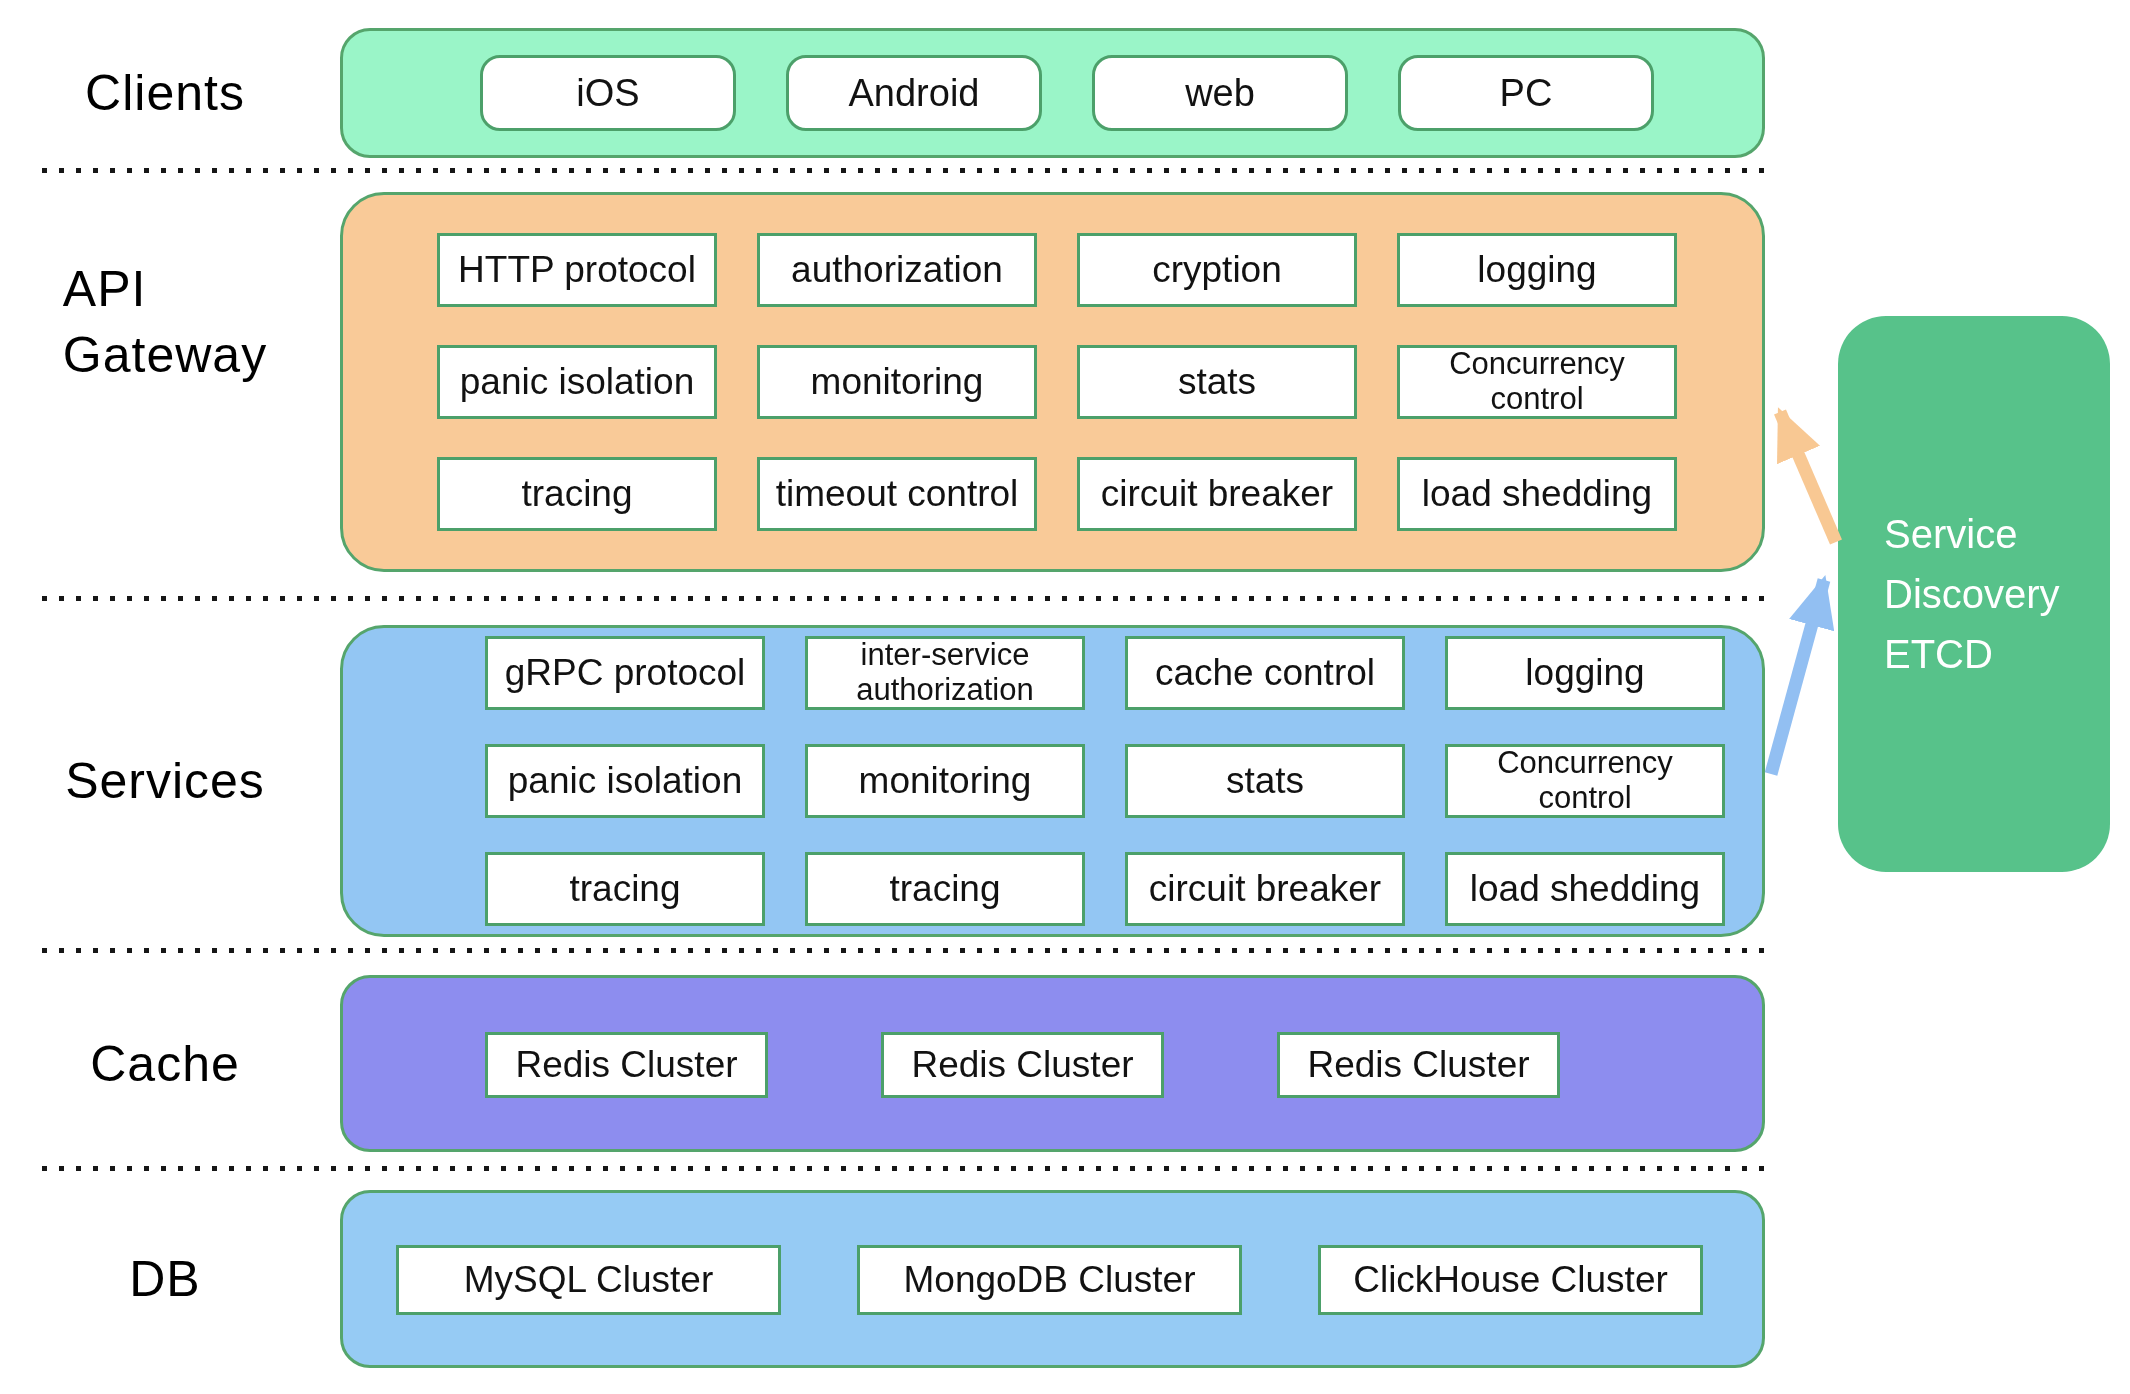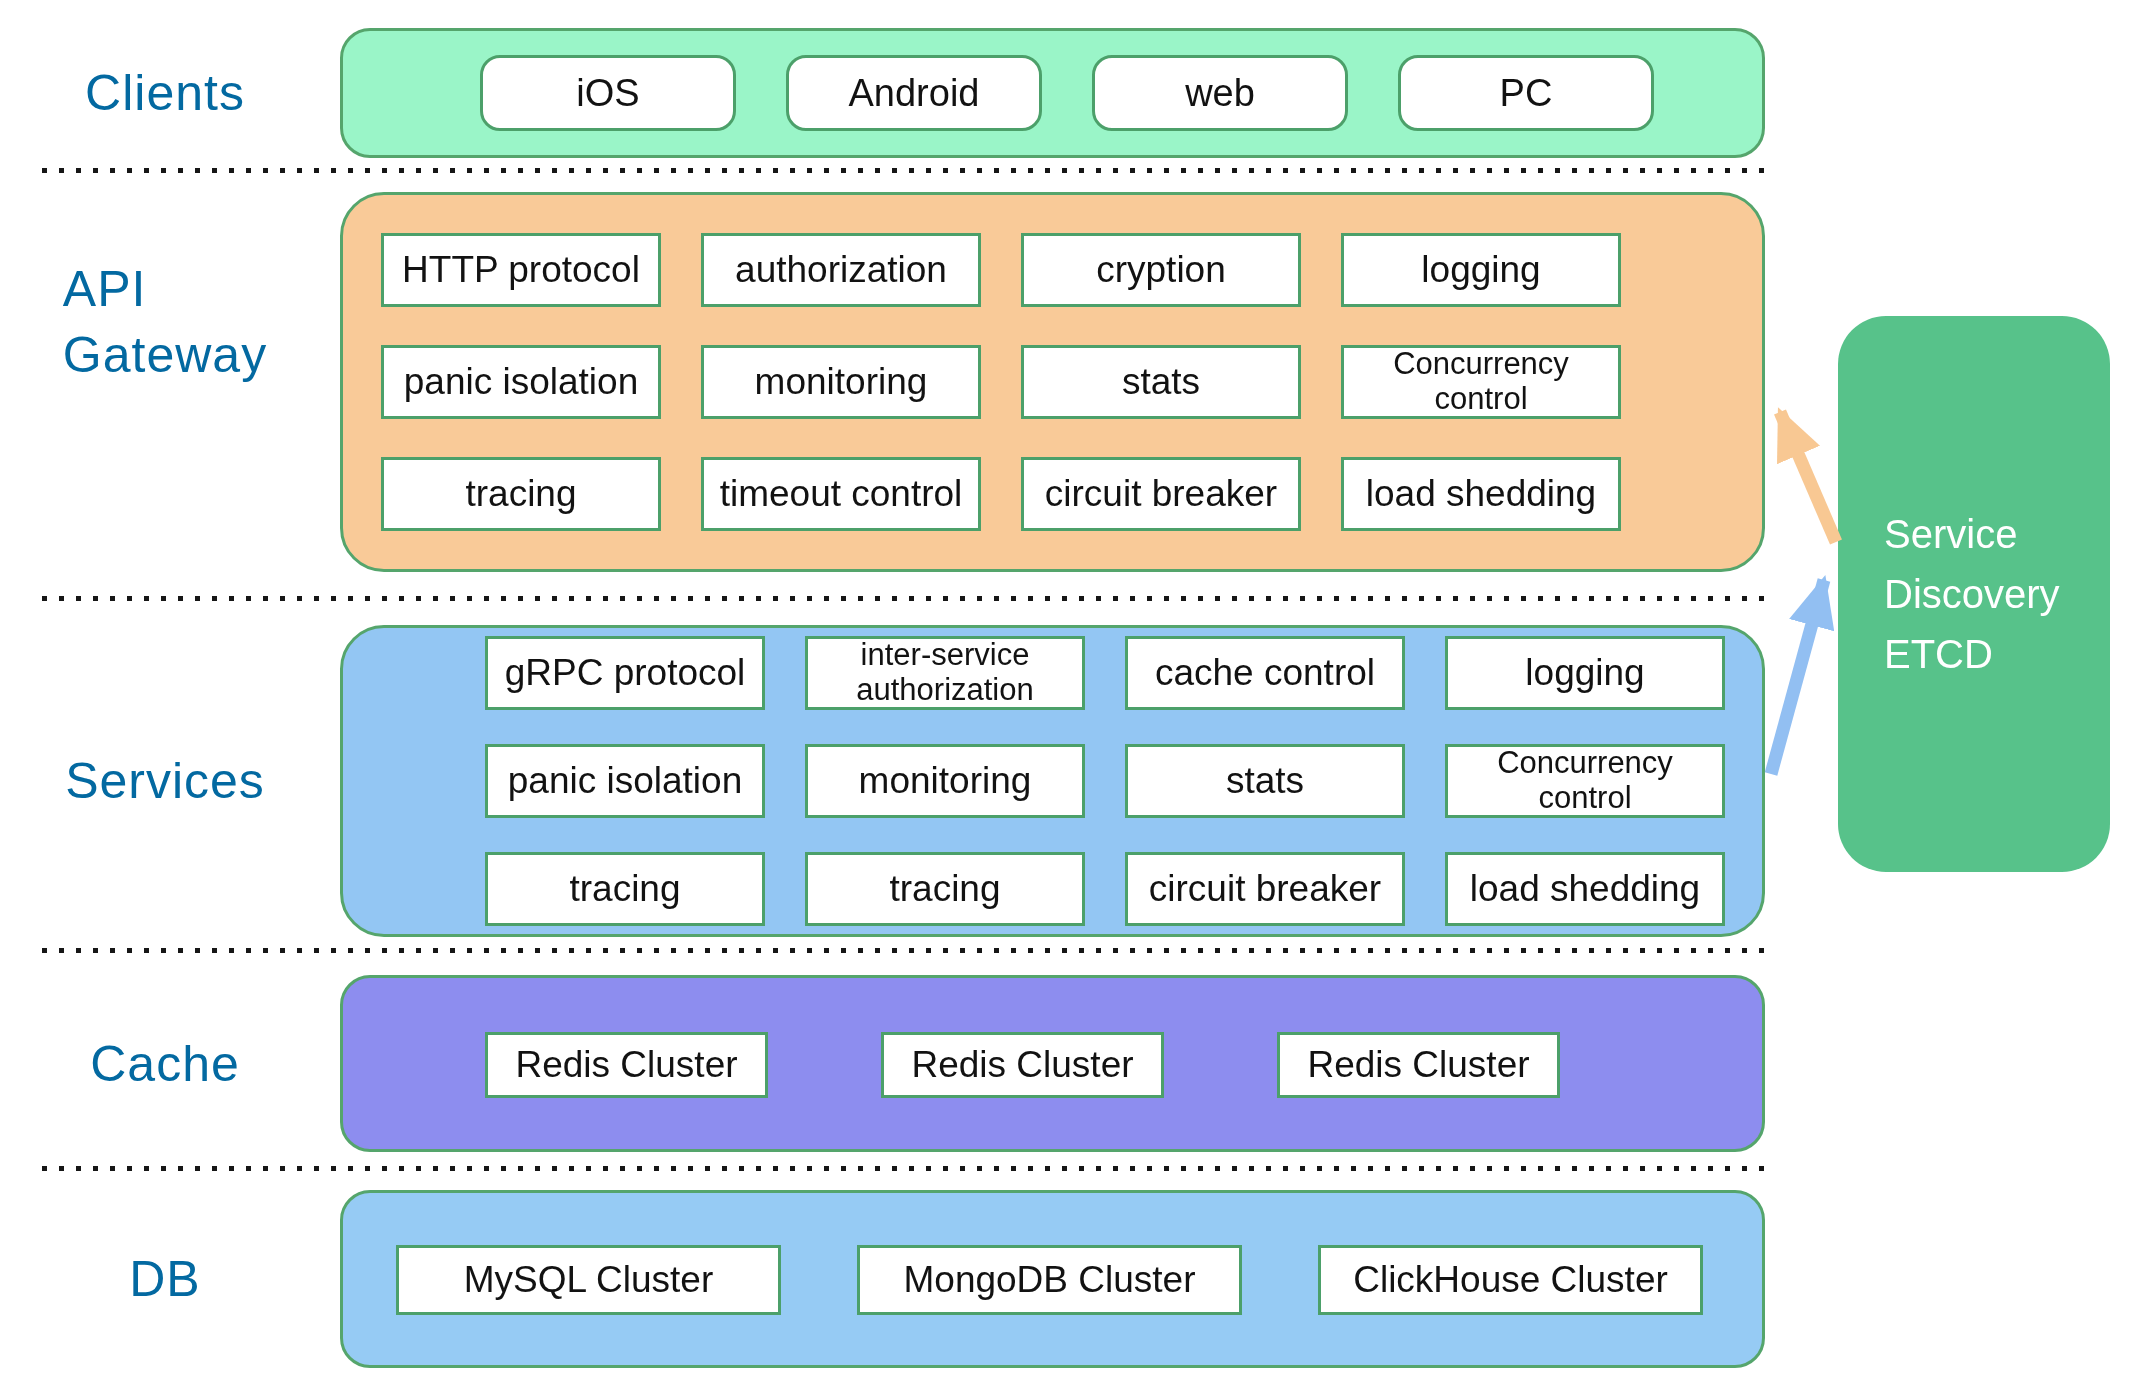--- a/index.html
+++ b/index.html
@@ -5,21 +5,21 @@
   html,body { margin:0; padding:0; background:#ffffff; }
   .stage {
     position:relative; width:2130px; height:1394px; background:#ffffff;
     font-family:"Liberation Sans", sans-serif; overflow:hidden;
   }
 
   
   .band-label {
     position:absolute; left:0; width:330px;
     display:flex; align-items:center; justify-content:center;
-    font-size:50px; color:#0369a1; letter-spacing:1px;
+    font-size:50px; color:#000000; letter-spacing:1px;
   }
   #lbl-clients  { top:28px;  height:130px; }
   #lbl-api      { top:192px; height:380px; padding-bottom:120px; box-sizing:border-box; }
   #lbl-api .two-rows { text-align:left; line-height:1.32; }
   #lbl-services { top:625px; height:312px; }
   #lbl-cache    { top:975px; height:177px; }
   #lbl-db       { top:1190px; height:178px; }
 
   
   .layer {
@@ -38,21 +38,21 @@
     display:flex; align-items:center; justify-content:center; text-align:center;
     color:#121212; white-space:pre-line; box-sizing:border-box; flex:0 0 auto;
   }
   .module.two-line { font-size:31px !important; line-height:1.12; }
 
   .clients .row { display:flex; gap:50px; padding:24px 0 0 137px; }
   .clients .module { width:256px; height:76px; font-size:38px;border-radius:20px; }
 
   .grid { display:flex; flex-direction:column; }
   .grid-row { display:flex; gap:40px; }
-  .api .grid { padding:38px 0 0 38px; gap:38px; }
+  .api .grid { padding:38px 0 0 94px; gap:38px; }
   .services .grid { padding:8px 0 0 94px; gap:34px; }
   .api .module, .services .module { width:280px; height:74px; font-size:37px; }
 
   .cache .row { display:flex; gap:113px; padding:54px 2px 0 142px; }
   .cache .module { width:283px; height:66px; font-size:37px; }
 
   .db .row { display:flex; gap:76px; padding:52px 0 0 53px; }
   .db .module { width:385px; height:70px; font-size:37px; }
 
   

